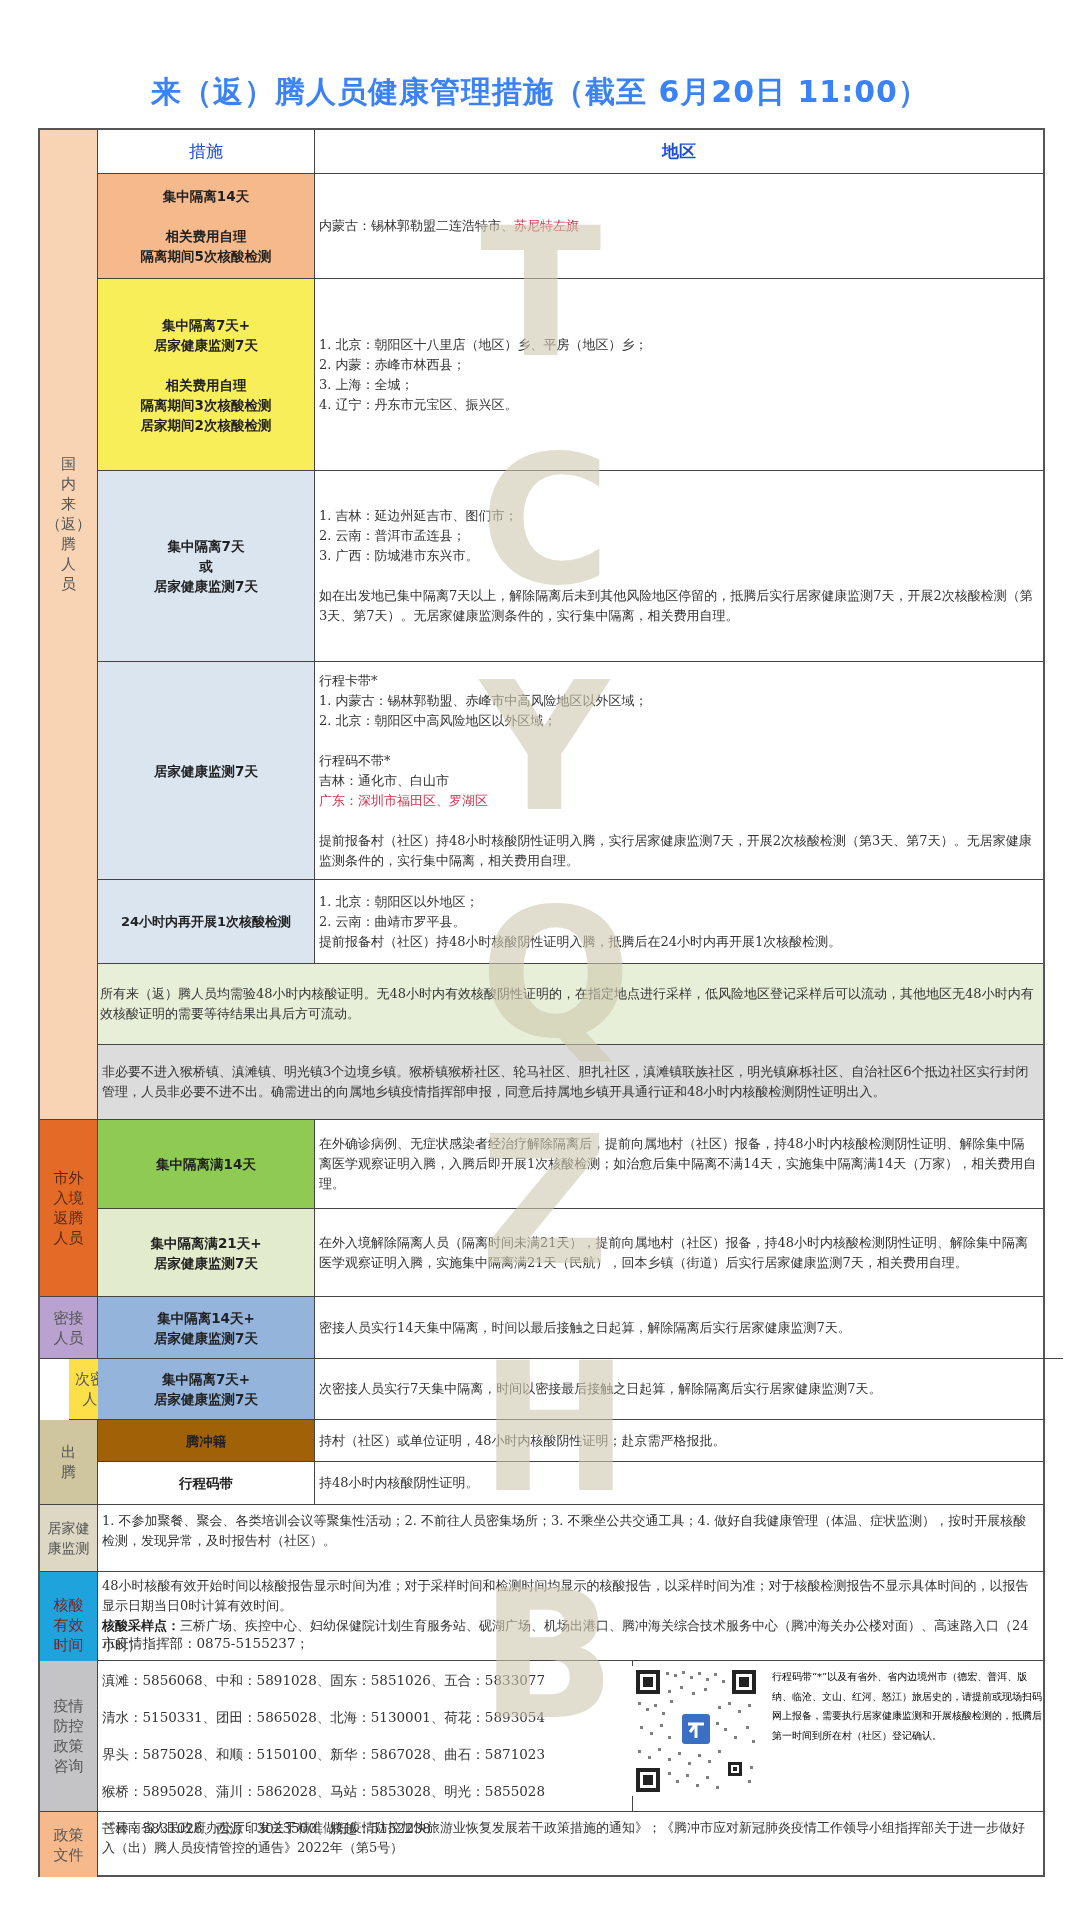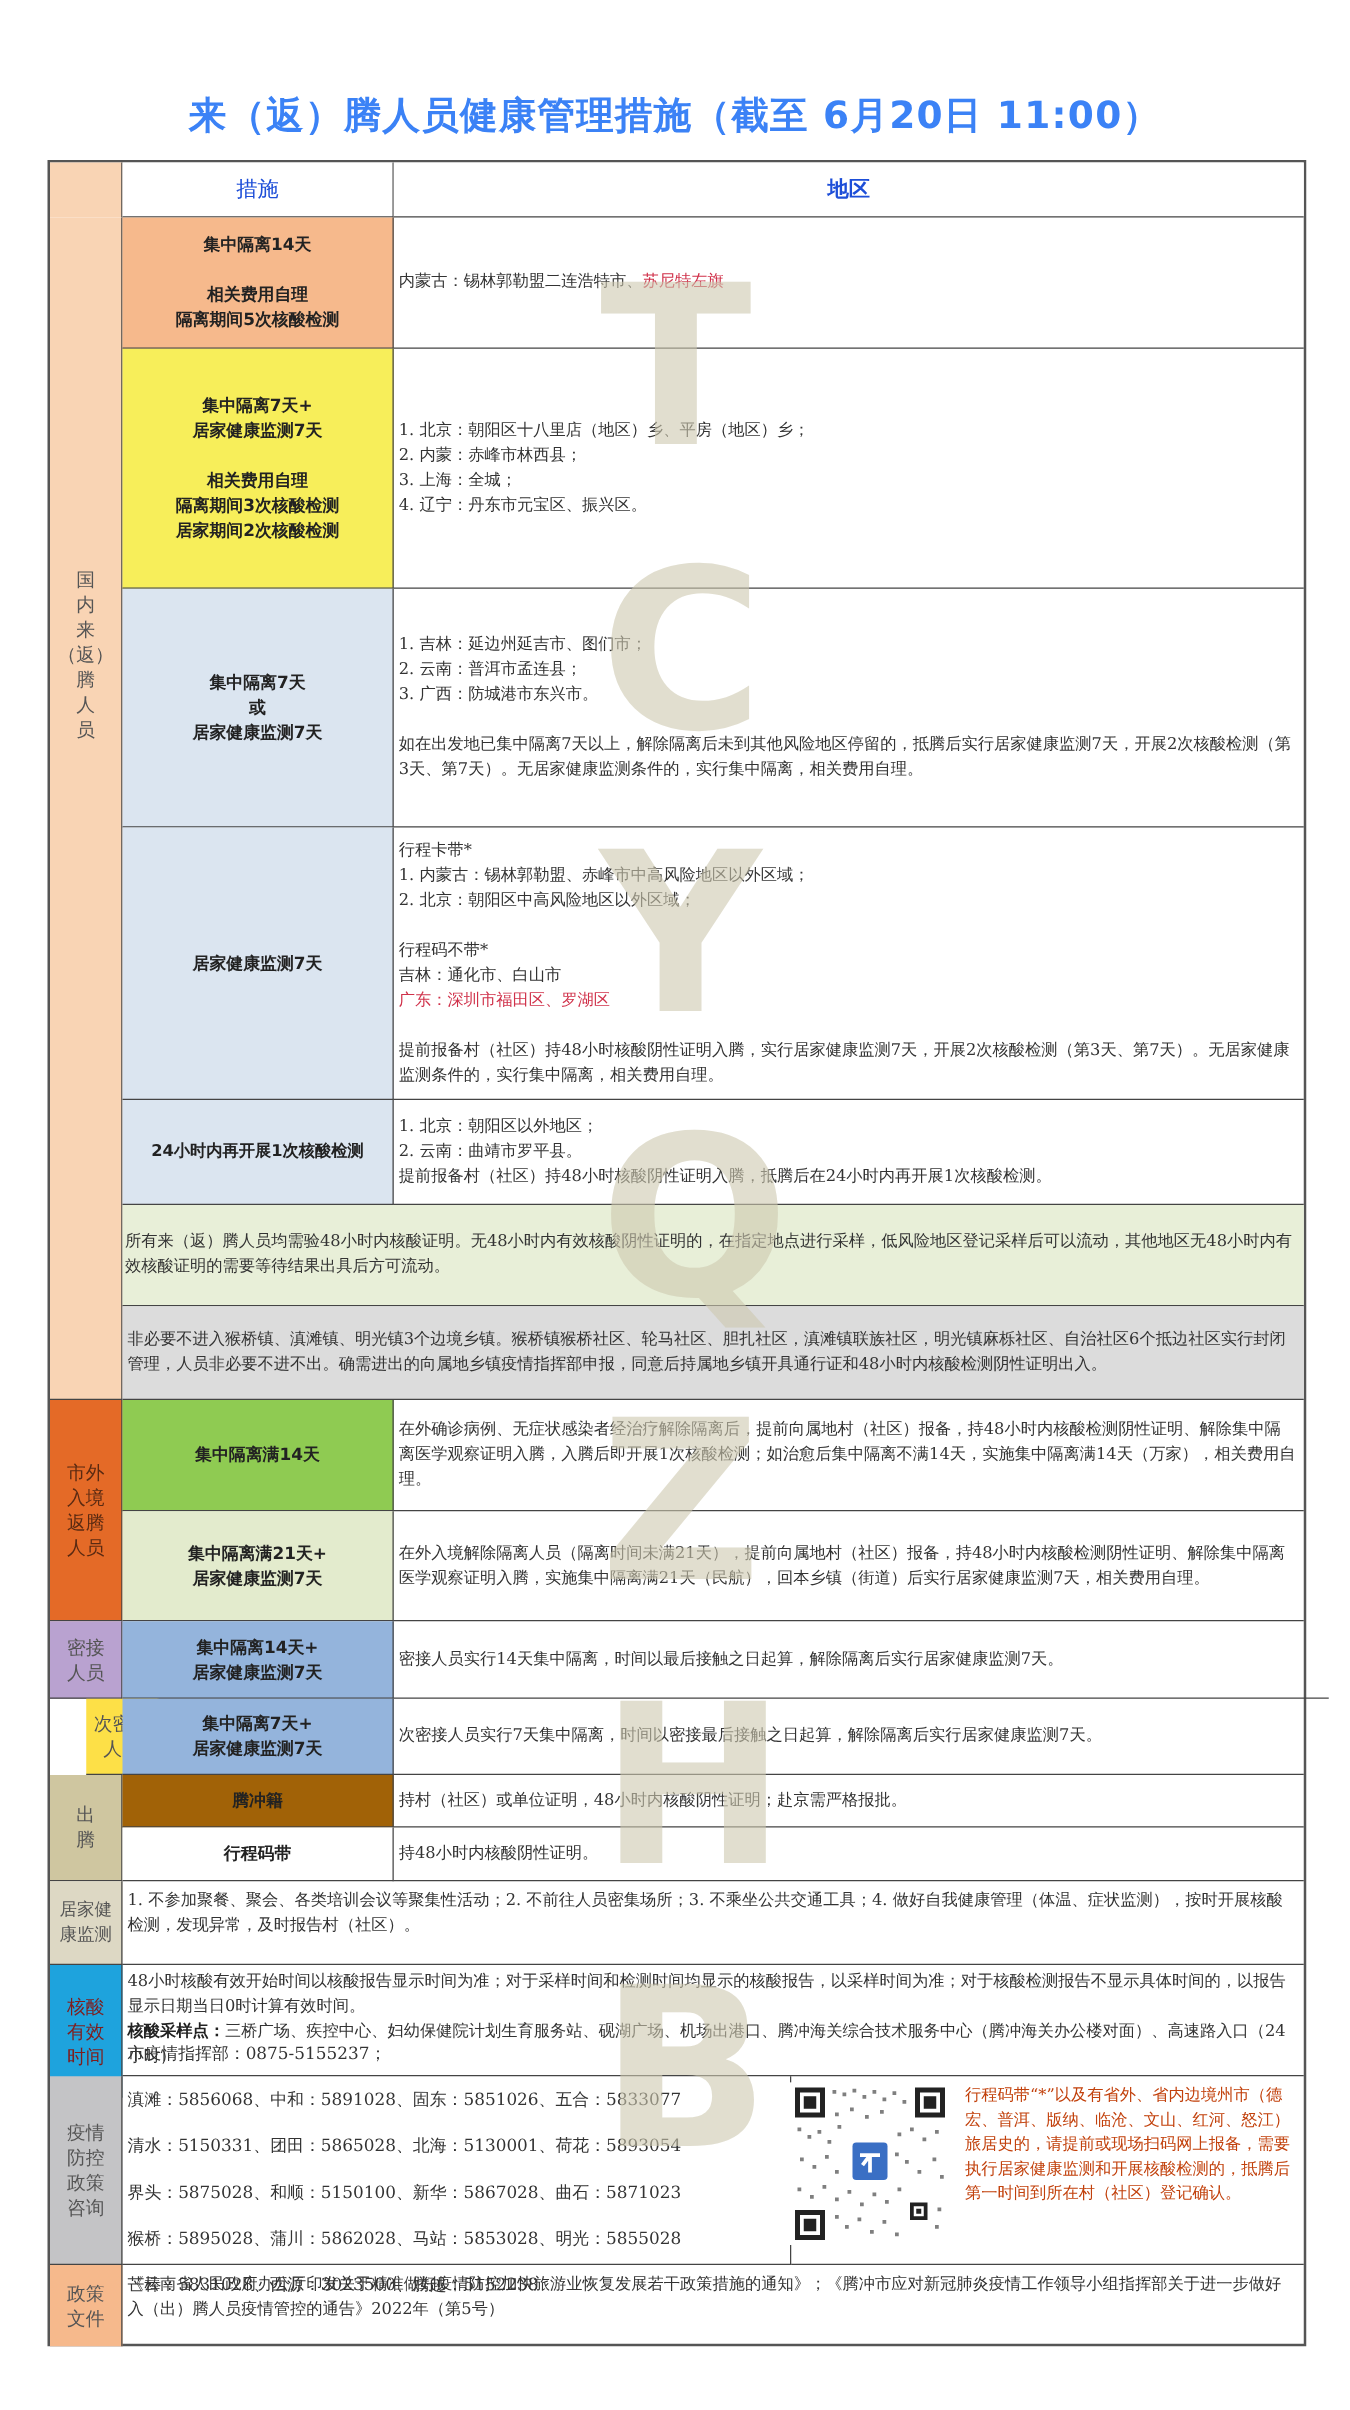--- a/index.html
+++ b/index.html
@@ -7,21 +7,21 @@
   .title{position:absolute;top:72px;left:0;width:1080px;text-align:center;font-family:"DejaVu Sans","Liberation Sans",sans-serif;font-weight:bold;font-size:30px;letter-spacing:1px;color:#3b82f6;}
   .tbl{position:absolute;left:38px;top:128px;width:1007px;height:1749px;border:2px solid #555;box-sizing:border-box;}
   .cell{position:absolute;box-sizing:border-box;border-right:1.5px solid #444;border-bottom:1.5px solid #444;display:flex;align-items:center;}
   .cat{justify-content:center;text-align:center;font-size:15px;color:#555;line-height:20px;padding:0 2px;}
   .meas{justify-content:center;text-align:center;font-family:"DejaVu Sans","Liberation Sans",sans-serif;font-weight:bold;font-size:13.5px;color:#222;line-height:20px;white-space:pre-line;}
   .reg{padding:0 6px 0 4px;font-size:13px;line-height:20px;color:#333;white-space:pre-line;align-items:center;}
   .hdr{justify-content:center;font-family:"DejaVu Sans","Liberation Sans",sans-serif;font-size:17px;color:#1d4ed8;background:#fff;}
   .red{color:#d0314a;}
   .wm{position:absolute;left:480px;top:180px;width:110px;font-family:"DejaVu Sans","Liberation Sans",sans-serif;font-size:178px;line-height:227px;color:rgba(205,200,175,0.6);text-align:center;pointer-events:none;z-index:5;font-weight:bold;}
   .qr{position:absolute;left:632px;top:1666px;width:128px;height:130px;background:#fff;}
-  .qrtext{position:absolute;left:772px;top:1667px;width:270px;font-size:13px;line-height:19.5px;color:#c2410c;}
+  .qrtext{position:absolute;left:772px;top:1667px;width:270px;font-size:10px;line-height:19.5px;color:#000000;}
   .bold{font-weight:bold;color:#222;}
 </style>
 </head>
 <body>
 
 <div class="title">来（返）腾人员健康管理措施（截至 6月20日 11:00）</div>
 
 <div class="tbl">
 
   <div class="cell" style="left:0;top:0;width:58px;height:44px;background:#f9d4b4;border-bottom:none;"></div>

